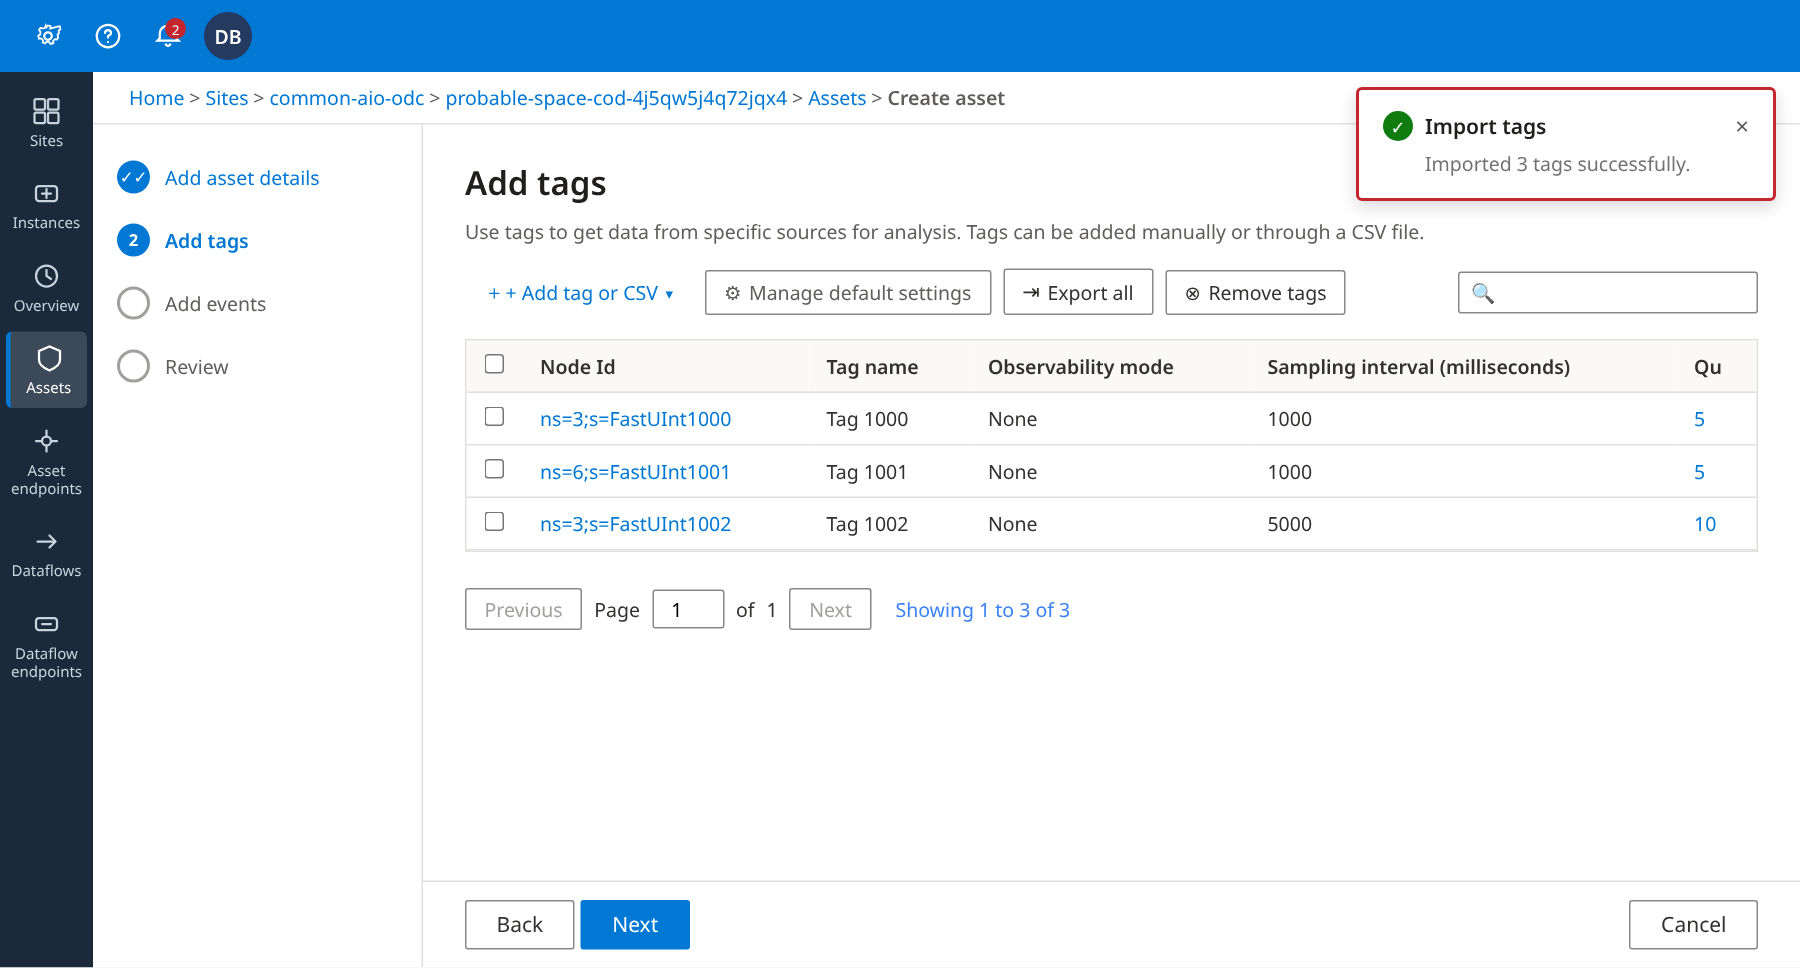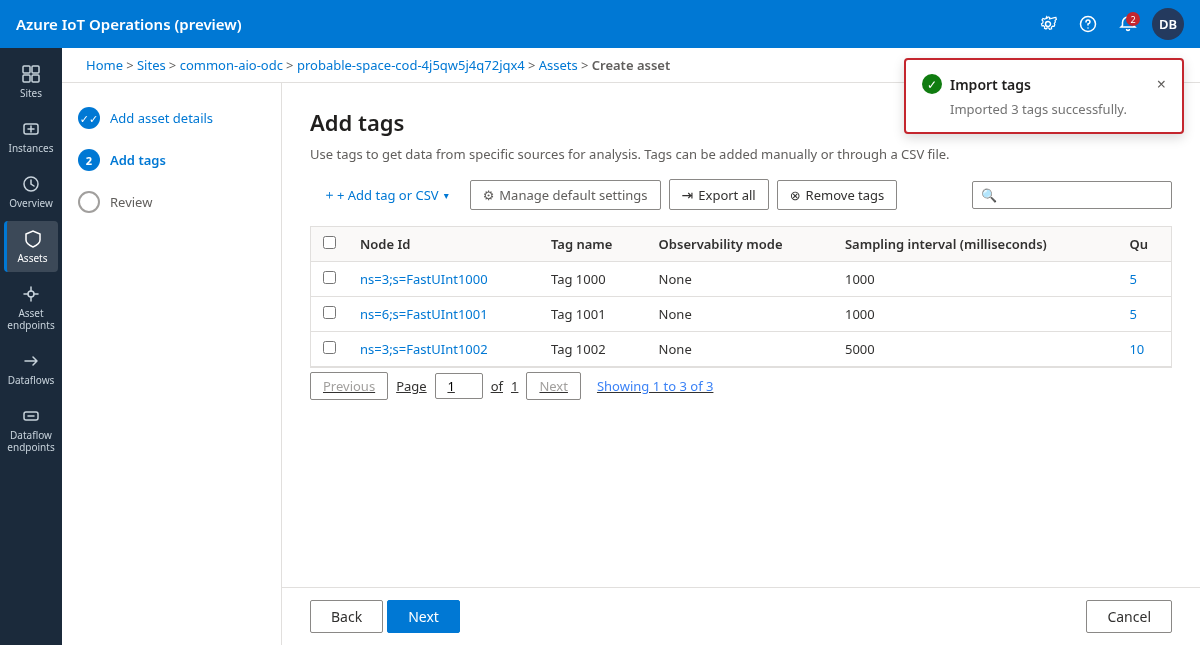--- a/index.html
+++ b/index.html
@@ -143,21 +143,21 @@
       padding: 8px 12px; border-bottom: 1px solid #e1dfdd;
       font-size: 13px; color: #323130;
     }
     td a { color: #0078d4; text-decoration: none; cursor: pointer; }
     .checkbox-cell { width: 36px; }
     input[type="checkbox"] { cursor: pointer; }
 
     
     .pagination {
       display: flex; align-items: center; gap: 8px;
-      padding: 4px 0; font-size: 13px; color: #323130; text-decoration: underline;
+      padding: 24px 0; font-size: 13px; color: #323130;
     }
     .page-btn {
       padding: 4px 12px; border: 1px solid #8a8886;
       background: white; cursor: pointer; border-radius: 2px;
       font-size: 13px; color: #323130;
     }
     .page-btn:disabled { color: #a19f9d; cursor: default; }
     .page-input {
       width: 48px; padding: 3px 6px;
       border: 1px solid #8a8886; border-radius: 2px;
@@ -208,21 +208,20 @@
     .success-icon {
       width: 20px; height: 20px; border-radius: 50%;
       background: #107c10; display: flex; align-items: center;
       justify-content: center; color: white; font-size: 12px; flex-shrink: 0;
     }
   </style>
 </head>
 <body>
 
 <div class="top-nav">
-  <span class="top-nav-title">Azure IoT Operations (preview)</span>
   <div class="top-nav-icons">
     <div class="nav-icon-btn" title="Settings">
       <svg width="18" height="18" viewBox="0 0 18 18" fill="none">
         <path d="M9 11.5a2.5 2.5 0 100-5 2.5 2.5 0 000 5z" stroke="white" stroke-width="1.5"></path>
         <path d="M7.5 2l-.5 1.5L5.5 4l-1.5-.5L3 5l1 1.2-.2 1.8-1.3.8.5 2 1.5-.2 1.2 1.2-.2 1.5 1.5.7 1-1.2 1.8.2.8 1.3 2-.5-.2-1.5 1.2-1.2 1.5.2.7-1.5-.5-1.5 1-1.2-.2-1.8 1.3-.8-.5-2-1.5.2L10.5 4l.2-1.5L9 2 8 3.2 7.5 2z" stroke="white" stroke-width="1.2" fill="none"></path>
       </svg>
     </div>
     <div class="nav-icon-btn" title="Help">
       <svg width="18" height="18" viewBox="0 0 18 18" fill="none">
         <circle cx="9" cy="9" r="7.5" stroke="white" stroke-width="1.5"></circle>
@@ -322,20 +321,24 @@
     <div class="inner-layout">
 
       <div class="step-nav">
         <div class="step-item completed">
           <div class="step-circle">✓</div>
           <span class="step-label">Add asset details</span>
         </div>
         <div class="step-item active">
           <div class="step-circle" style="background:#0078d4;">2</div>
           <span class="step-label">Add tags</span>
+        </div>
+        <div class="step-item inactive">
+          <div class="step-circle" style="background:white; border:2px solid #a19f9d; color: #a19f9d;"></div>
+          <span class="step-label">Add events</span>
         </div>
         <div class="step-item inactive">
           <div class="step-circle" style="background:white; border:2px solid #a19f9d; color: #a19f9d;"></div>
           <span class="step-label">Review</span>
         </div>
       </div>
 
       <div class="main-panel">
         <div class="panel-content">
           <h1 class="page-title">Add tags</h1>

